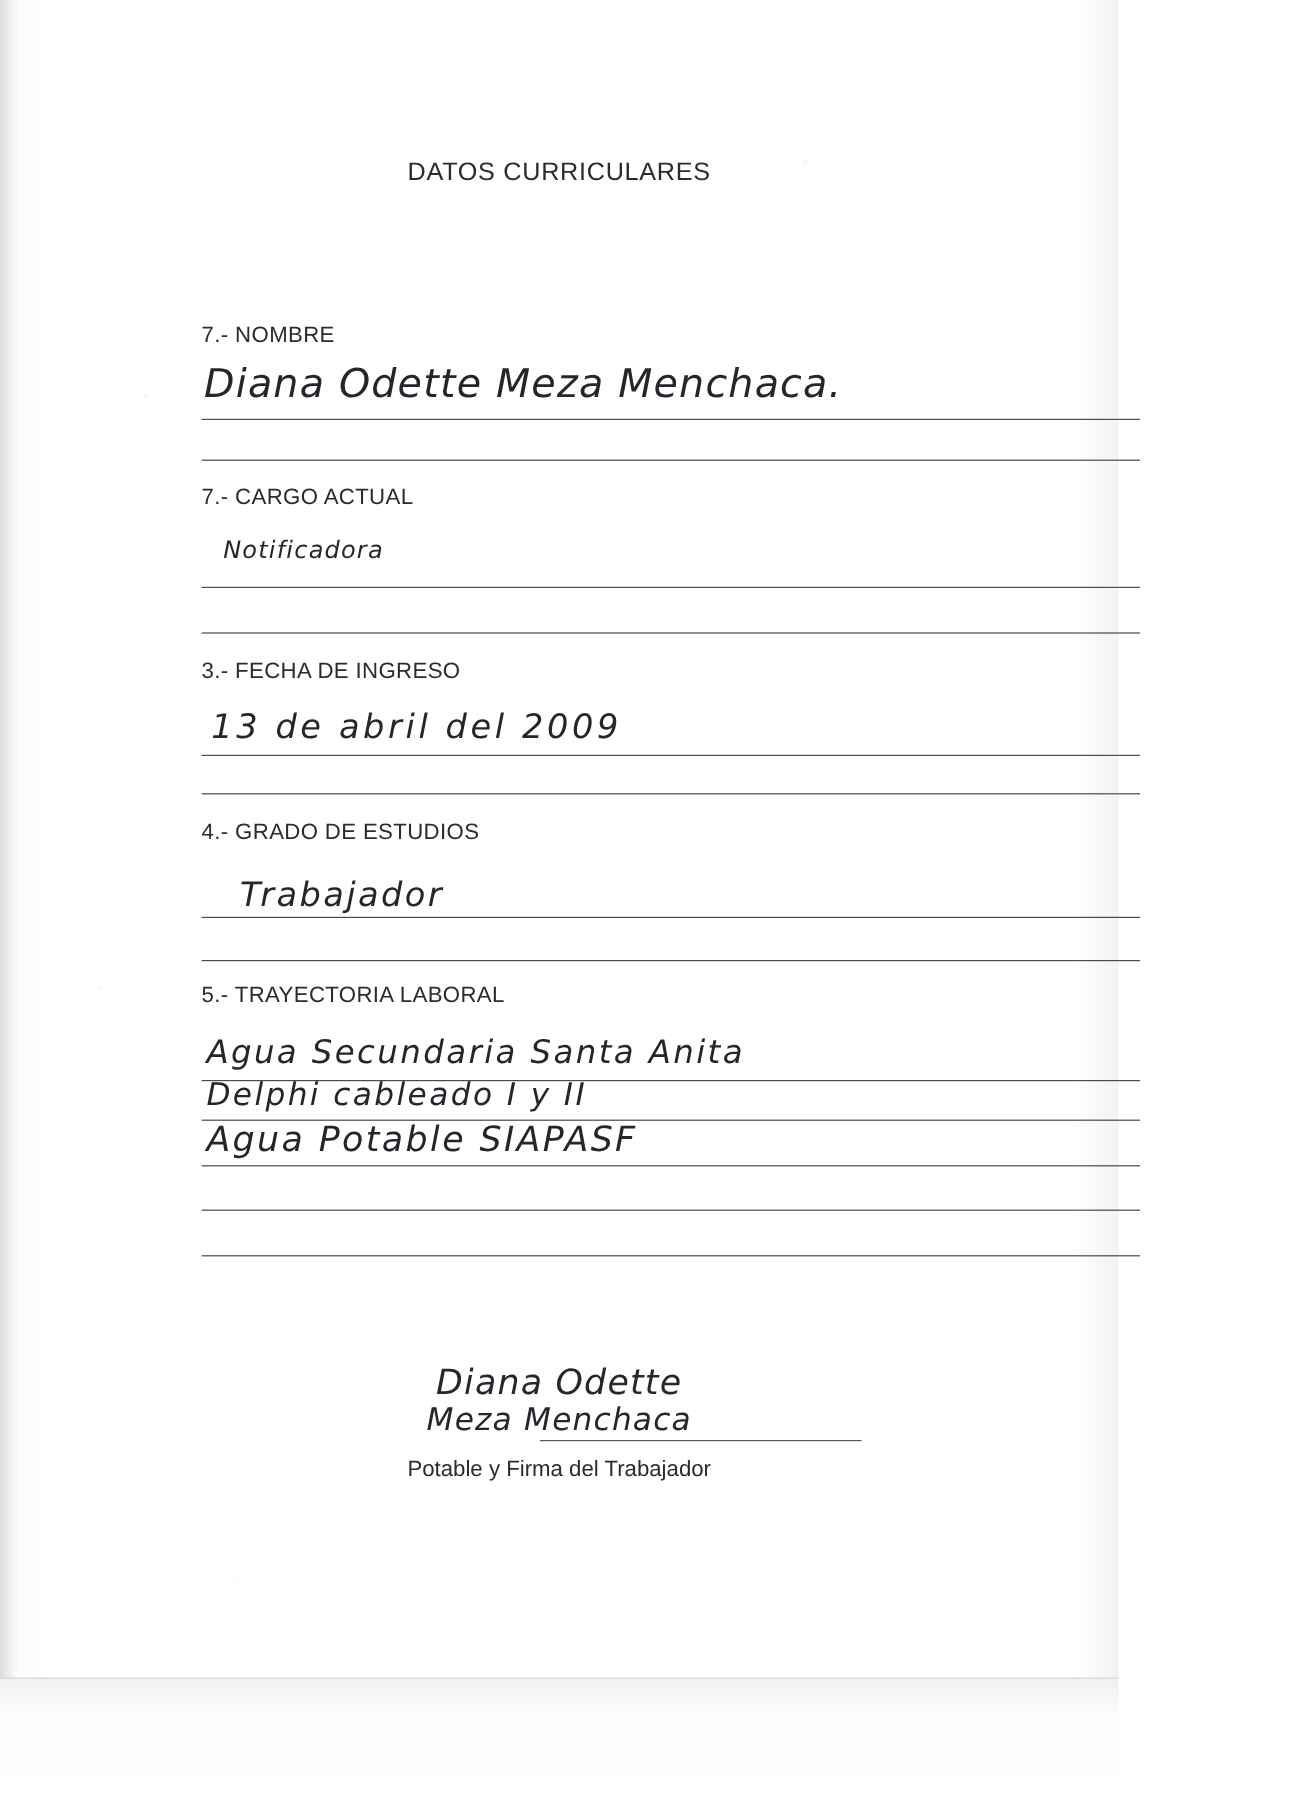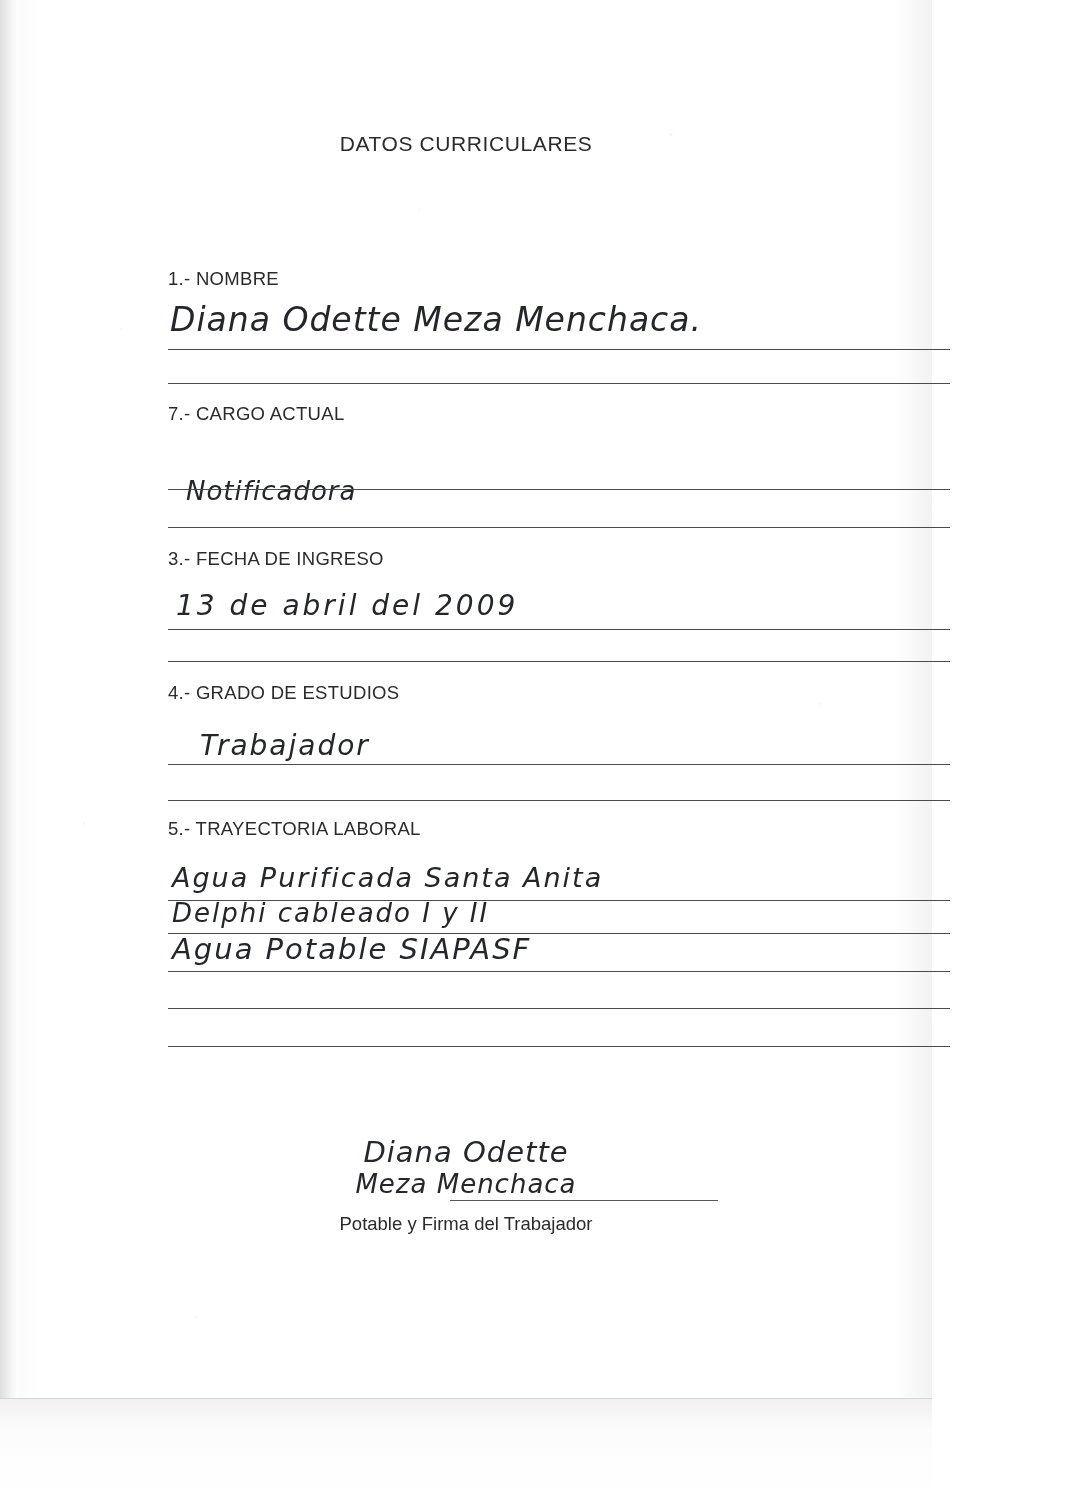--- a/index.html
+++ b/index.html
@@ -130,51 +130,51 @@
 <body>
 
 <div class="scan-page">
   <div class="scan-left-edge"></div>
   <div class="scan-noise"></div>
   <div class="scan-bottom-band"></div>
 
   <div class="page-title">DATOS CURRICULARES</div>
 
   <div class="field" style="top:268px;">
-    <div class="field-label">1.- NOMBRE</div>
+    <div class="field-label">7.- NOMBRE</div>
   </div>
   <div class="hand ink" style="left:170px; top:300px; font-size:33px;">Diana Odette Meza Menchaca.</div>
   <div class="rule" style="top:349px;"></div>
   <div class="rule" style="top:383px;"></div>
 
   <div class="field" style="top:403px;">
     <div class="field-label">7.- CARGO ACTUAL</div>
   </div>
-  <div class="hand ink" style="left:186px; top:446px; font-size:26px;margin-top:30px;">Notificadora</div>
+  <div class="hand ink" style="left:186px; top:446px; font-size:20px;">Notificadora</div>
   <div class="rule" style="top:489px;"></div>
   <div class="rule" style="top:527px;"></div>
 
   <div class="field" style="top:548px;">
     <div class="field-label">3.- FECHA DE INGRESO</div>
   </div>
   <div class="hand ink" style="left:176px; top:589px; font-size:28px; letter-spacing:3px;">13 de abril del 2009</div>
   <div class="rule" style="top:629px;"></div>
   <div class="rule" style="top:661px;"></div>
 
   <div class="field" style="top:682px;">
     <div class="field-label">4.- GRADO DE ESTUDIOS</div>
   </div>
   <div class="hand ink" style="left:200px; top:729px; font-size:28px; letter-spacing:2px;">Trabajador</div>
   <div class="rule" style="top:764px;"></div>
   <div class="rule" style="top:800px;"></div>
 
   <div class="field" style="top:818px;">
     <div class="field-label">5.- TRAYECTORIA LABORAL</div>
   </div>
-  <div class="hand ink" style="left:172px; top:862px; font-size:27px; letter-spacing:2px;">Agua Purificada Santa Anita</div>
+  <div class="hand ink" style="left:172px; top:862px; font-size:27px; letter-spacing:2px;">Agua Secundaria Santa Anita</div>
   <div class="rule" style="top:900px;"></div>
   <div class="hand ink" style="left:172px; top:898px; font-size:26px; letter-spacing:2px;">Delphi cableado I y II</div>
   <div class="rule" style="top:933px;"></div>
   <div class="hand ink" style="left:172px; top:932px; font-size:29px; letter-spacing:2px;">Agua Potable SIAPASF</div>
   <div class="rule" style="top:971px;"></div>
   <div class="rule" style="top:1008px;"></div>
   <div class="rule" style="top:1046px;"></div>
 
   <div class="signature-block">
     <div class="sig-line1" style="font-size:29px;">Diana Odette</div>

